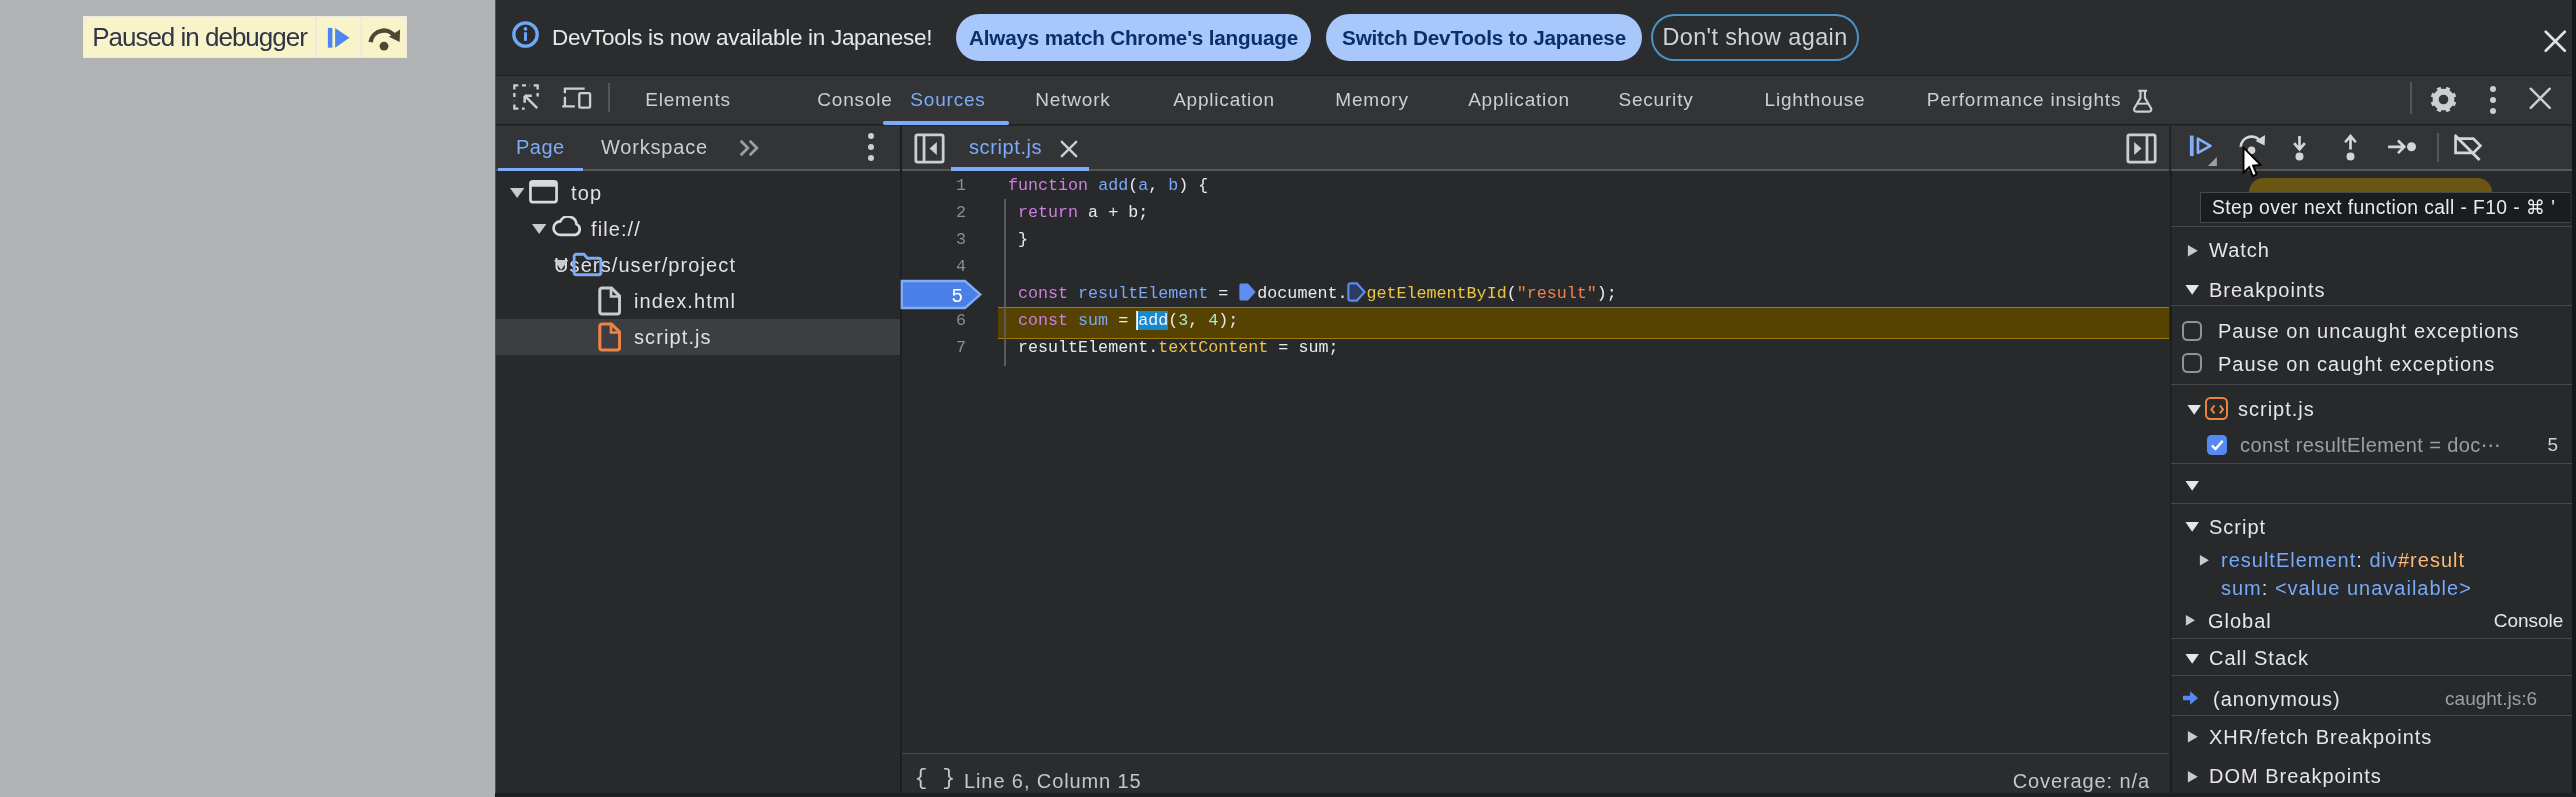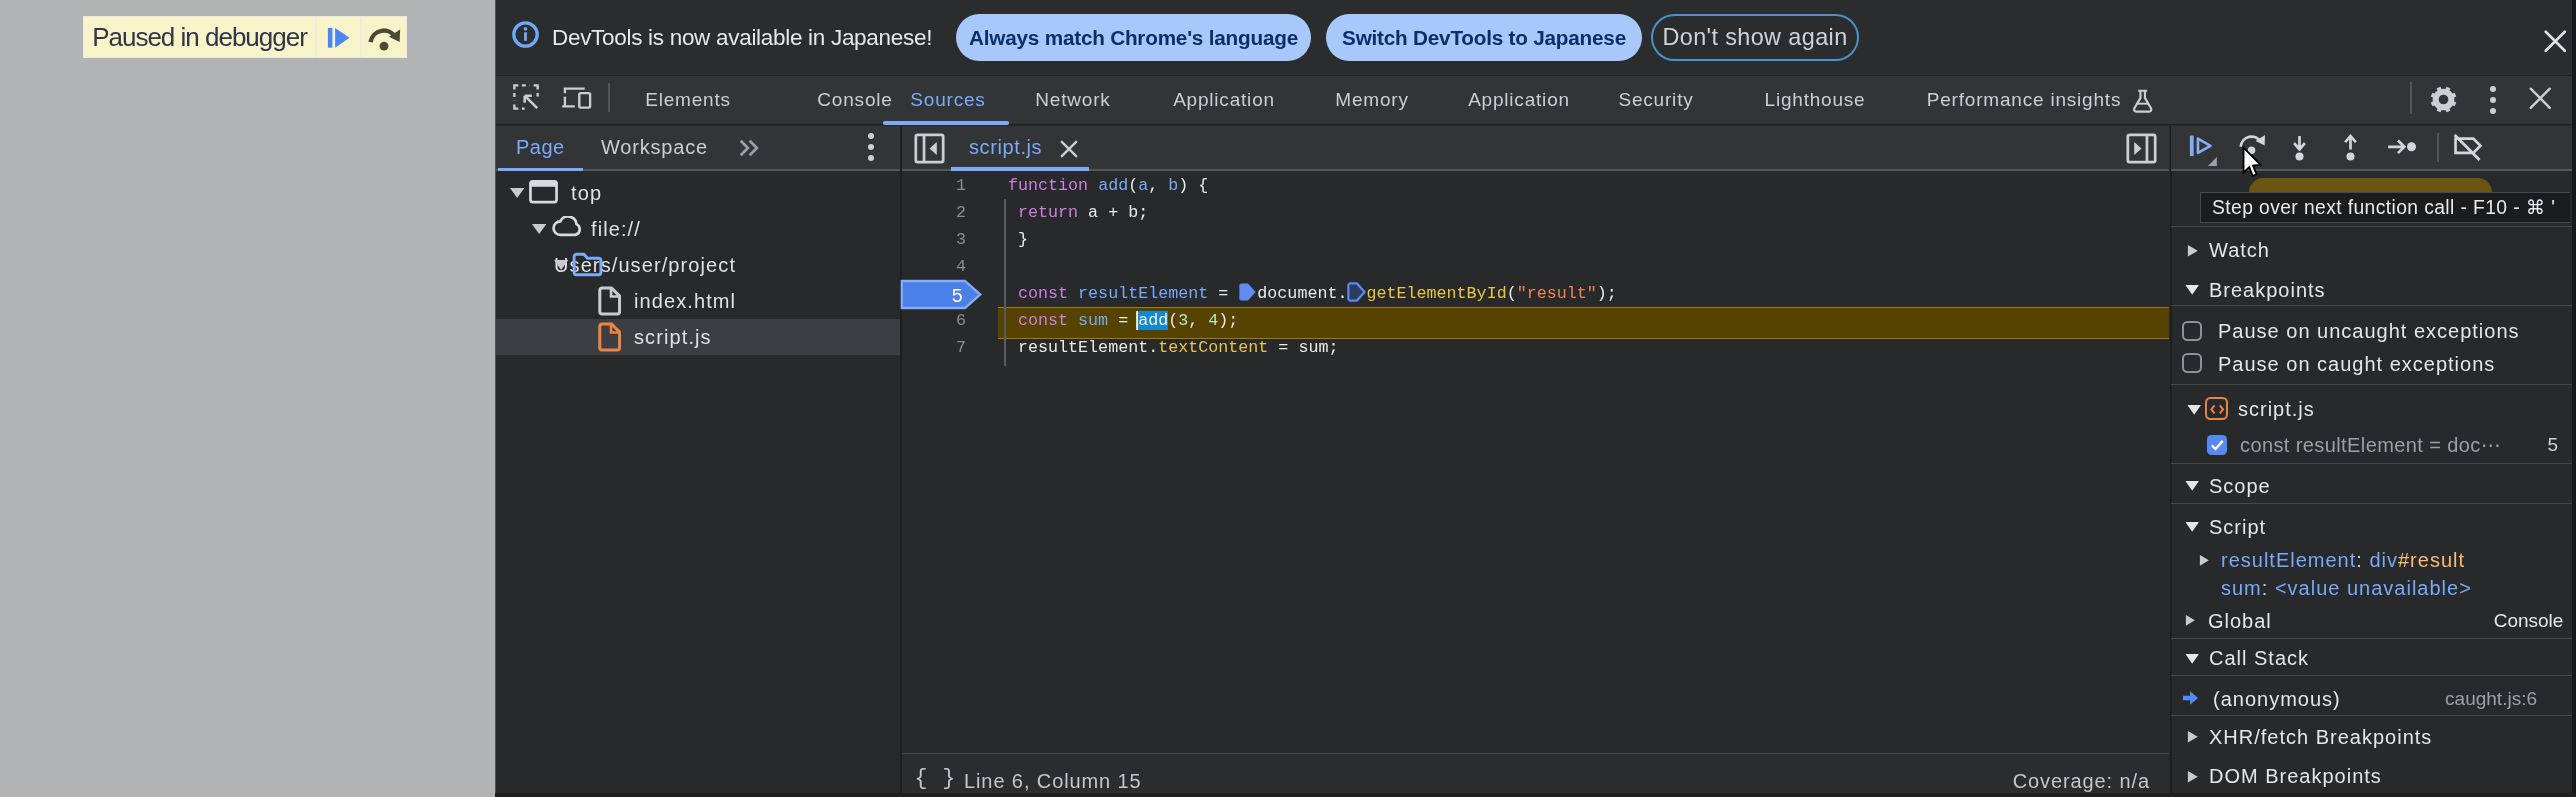--- a/index.html
+++ b/index.html
@@ -343,21 +343,20 @@
         <svg class="abs" style="left:39px;top:278px" width="14.4" height="10.8" viewBox="0 0 16 12">
             <path d="M5 1.5 L1.5 6 L5 10.5 M11 1.5 L14.5 6 L11 10.5" stroke="#ec8342" stroke-width="2.2" fill="none"></path>
           </svg>
         <div class="rrow dim" style="top:299px;height:40px;padding-left:69px;letter-spacing:0.4px;">const resultElement = doc⋯</div>
         <div class="abs" style="left:36px;top:309px;width:20px;height:20px;background:#568af2;border-radius:4.5px;"></div>
         <svg class="abs" style="left:40px;top:314px" width="12.6" height="10.8" viewBox="0 0 14 12">
             <path d="M1 6 L5 10 L13 1" stroke="#fff" stroke-width="2.6" fill="none"></path>
           </svg>
         <div class="abs dim" style="right:18px;top:299px;height:40px;display:flex;align-items:center;font-size:19px;color:#cdd1d5;">5</div>
         <div class="rsep" style="top:337px"></div>
-        <div class="rrow" style="top:340px;height:40px;padding-left:38px;">Scope</div>
         <svg class="abs" style="left:14.4px;top:354px" width="14.4" height="11.7" viewBox="0 0 16 13">
             <path d="M0.5 1 H15.5 L8 12 Z" fill="#e4e6e9"></path>
           </svg>
         <div class="rsep" style="top:377px"></div>
         <div class="rrow" style="top:381px;height:40px;padding-left:38px;">Script</div>
         <svg class="abs" style="left:14.4px;top:395px" width="14.4" height="11.7" viewBox="0 0 16 13">
             <path d="M0.5 1 H15.5 L8 12 Z" fill="#e4e6e9"></path>
           </svg>
         <div class="rrow" style="top:414px;height:40px;padding-left:50px;">
             <span class="blue">resultElement</span>

